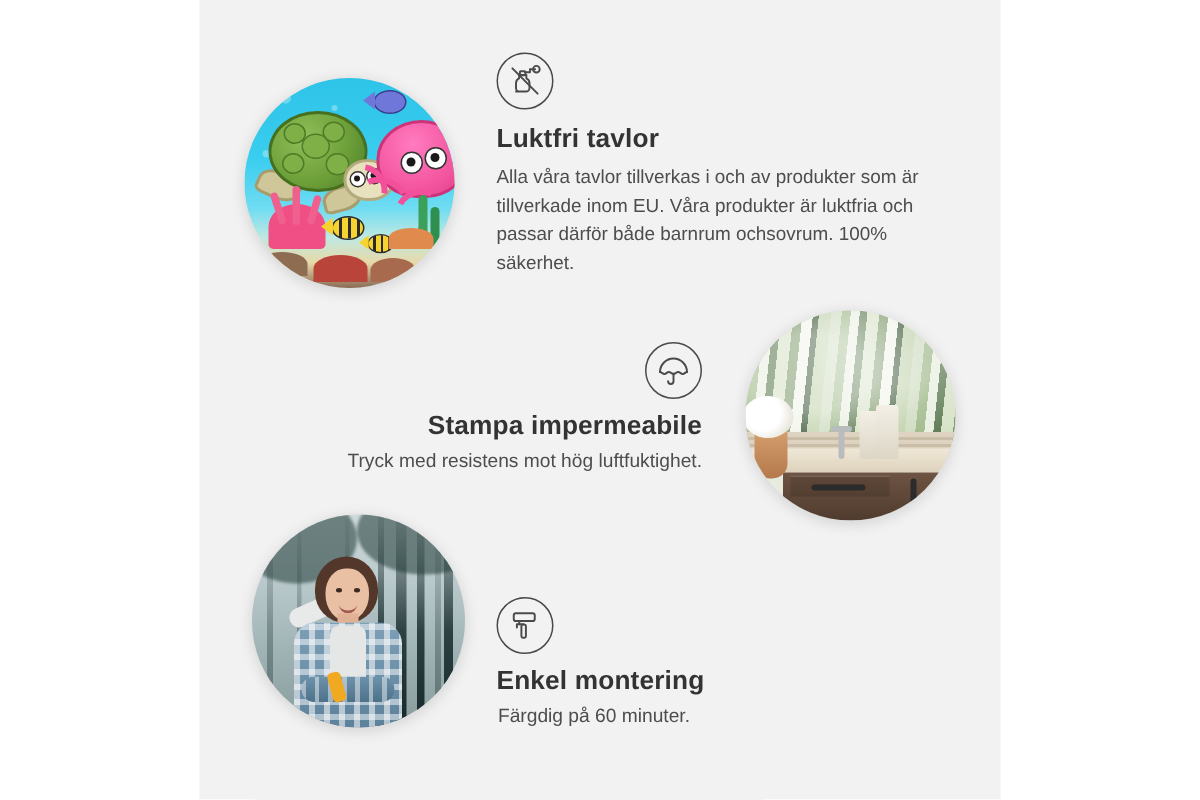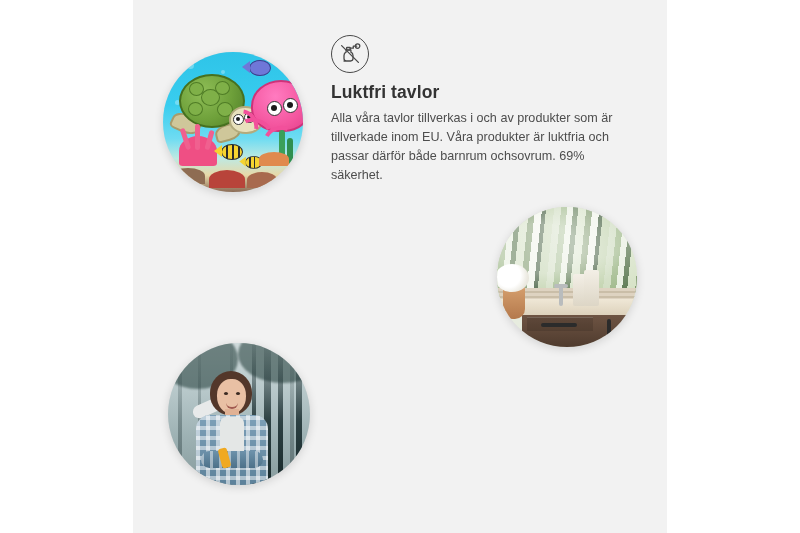--- a/index.html
+++ b/index.html
@@ -379,18 +379,45 @@
         <svg width="24" height="24" viewBox="0 0 24 24" fill="none" stroke="#4a4a4a" stroke-width="1.3" stroke-linecap="round" stroke-linejoin="round">
           <path d="M7.2 20.2h6.6a2.4 2.4 0 0 0 2.4-2.4v-3.1a3.6 3.6 0 0 0-2.1-3.3V9.1H9.3v2.3a3.6 3.6 0 0 0-2.1 3.3v3.1a2.4 2.4 0 0 0 2.4 2.4z" transform="translate(-1.2,-1.2)"></path>
           <rect x="8.6" y="5.5" width="3.6" height="2.6" rx="0.5"></rect>
           <path d="M12.2 6.2h3.1v-2h3.4"></path>
           <circle cx="19.6" cy="4.1" r="2.2"></circle>
           <path d="M3.6 3.6 L20.4 20.4"></path>
         </svg>
       </div>
     </div>
     <div class="f-title">Luktfri tavlor</div>
-    <div class="f-desc">Alla våra tavlor tillverkas i och av produkter som är tillverkade inom EU. Våra produkter är luktfria och passar därför både barnrum ochsovrum. 69% säkerhet.</div>
-  </div>
-
-
+    <div class="f-desc">Alla våra tavlor tillverkas i och av produkter som är tillverkade inom EU. Våra produkter är luktfria och passar därför både barnrum ochsovrum. 100% säkerhet.</div>
+  </div>
+
+  <div class="feature" id="feature-2">
+    <div class="icon-wrap">
+      <div class="icon-circle">
+        <svg width="24" height="24" viewBox="0 0 24 24" fill="none" stroke="#4a4a4a" stroke-width="1.3" stroke-linecap="round" stroke-linejoin="round">
+          <path d="M3 13a9 9 0 0 1 18 0"></path>
+          <path d="M3 13c1.1 0 1.6 1.3 3 1.3S7.4 13 8.9 13s1.6 1.3 3.1 1.3S13.6 13 15.1 13s1.6 1.3 3 1.3S19.9 13 21 13"></path>
+          <path d="M12 14v5.2a1.8 1.8 0 0 1-3.6 0"></path>
+        </svg>
+      </div>
+    </div>
+    <div class="f-title">Stampa impermeabile</div>
+    <div class="f-desc">Tryck med resistens mot hög luftfuktighet.</div>
+  </div>
+
+  <div class="feature" id="feature-3">
+    <div class="icon-wrap">
+      <div class="icon-circle">
+        <svg width="24" height="24" viewBox="0 0 24 24" fill="none" stroke="#4a4a4a" stroke-width="1.3" stroke-linecap="round" stroke-linejoin="round">
+          <rect x="4.5" y="3.8" width="14" height="5.2" rx="1.4"></rect>
+          <path d="M8.2 9v2.1H6.6v2.3"></path>
+          <rect x="9.6" y="11.4" width="3" height="8.8" rx="1"></rect>
+          <path d="M8.2 11.1h3.0"></path>
+        </svg>
+      </div>
+    </div>
+    <div class="f-title">Enkel montering</div>
+    <div class="f-desc">Färgdig på 60 minuter.</div>
+  </div>
 
 </div>
 
 </body></html>

